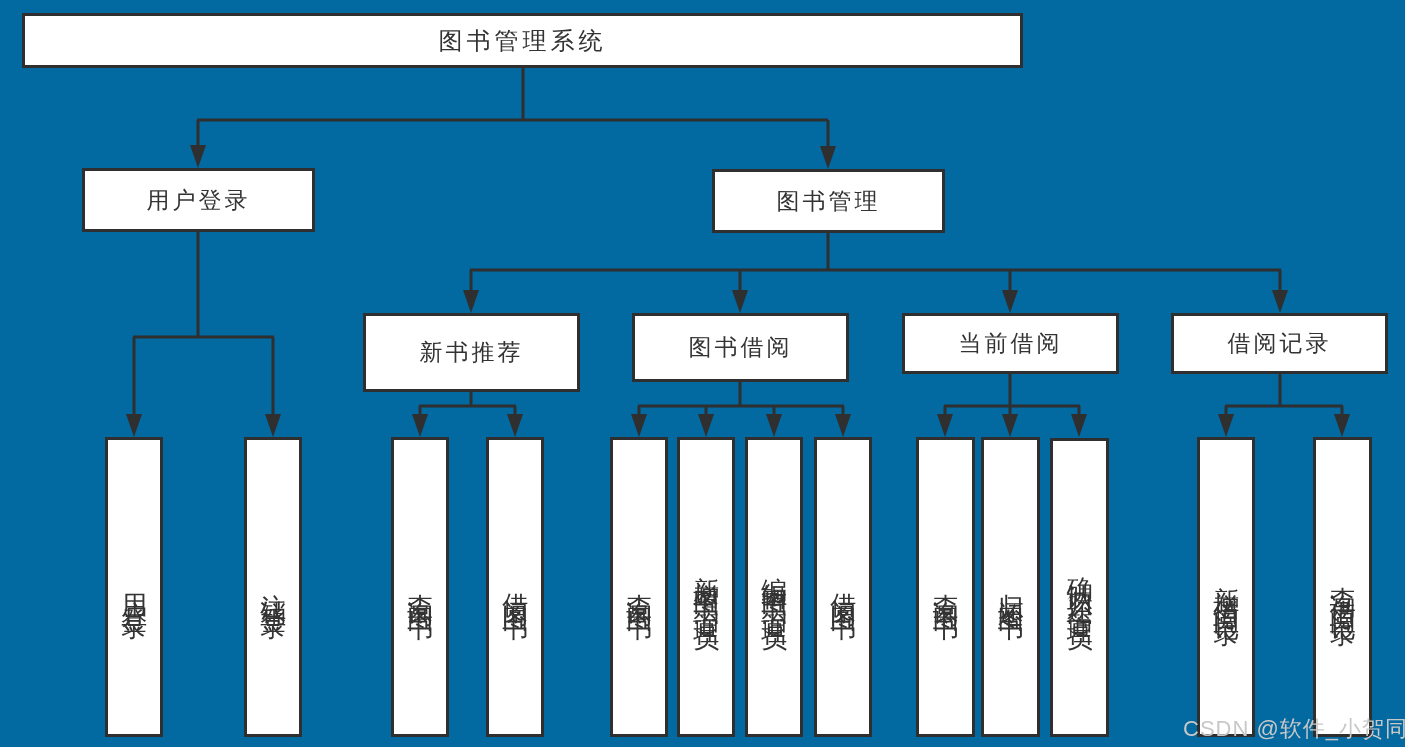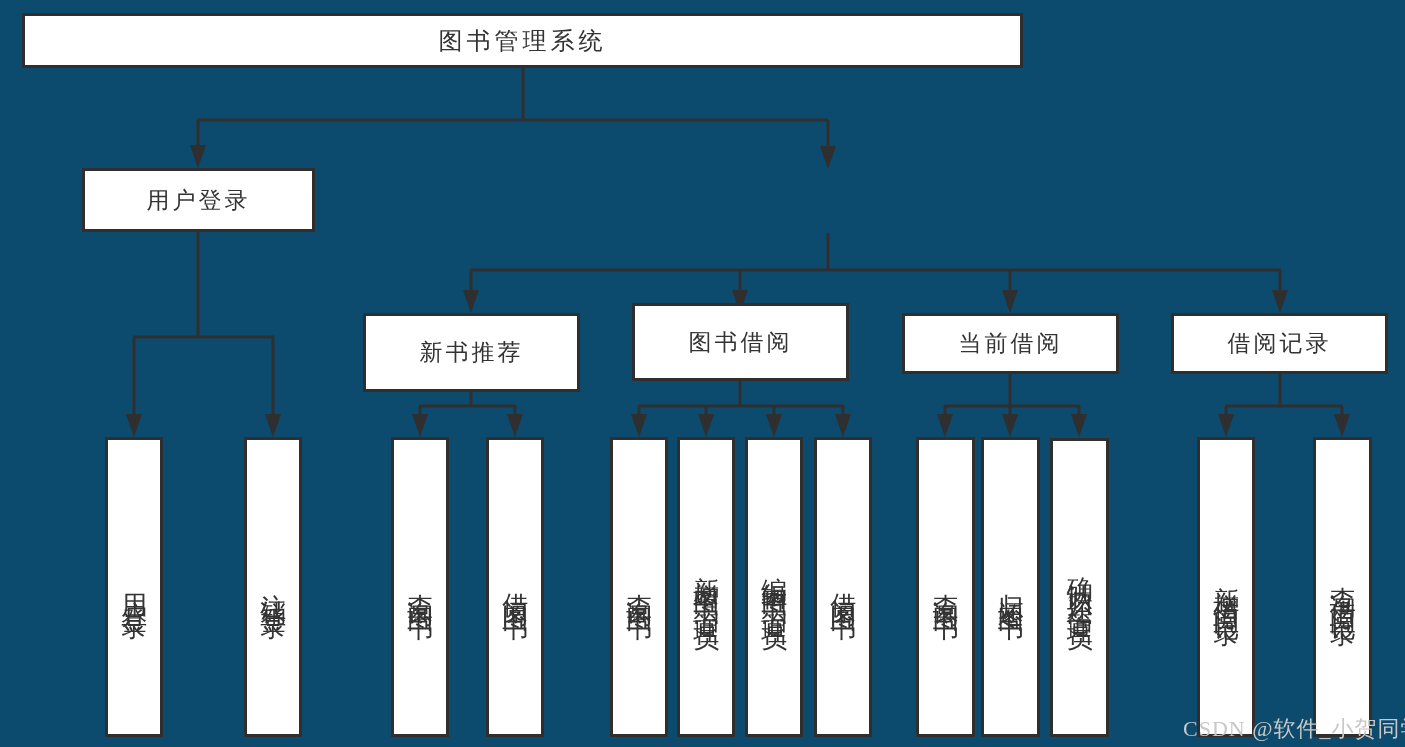--- a/index.html
+++ b/index.html
@@ -1,20 +1,20 @@
 <!DOCTYPE html>
 <html><head>
 <meta charset="utf-8">
 <style>
   html,body{margin:0;padding:0;background:#ffffff;}
   .canvas{
     position:relative;
     width:1405px;height:747px;
-    background:#0c4a6e;
-    font-family:Liberation Serif, serif;
+    background:#0369a1;
+    font-family:Liberation Sans, sans-serif;
     color:#333333;
     overflow:hidden;
   }
   .edges{position:absolute;left:0;top:0;width:1405px;height:747px;z-index:1;}
   .node{
     position:absolute;
     box-sizing:border-box;
     background:#ffffff;
     border:3px solid #2f2f2f;
     display:flex;
@@ -85,25 +85,28 @@
     </g>
   </svg>
 
   <div class="node h root" style="left:22px;top:13px;width:1001px;height:55px">
     <span>图书管理系统</span>
   </div>
 
   <div class="node h" style="left:82px;top:168px;width:233px;height:64px">
     <span>用户登录</span>
   </div>
+  <div class="node h" style="left:712px;top:169px;width:233px;height:64px">
+    <span>图书管理</span>
+  </div>
 
   <div class="node h" style="left:363px;top:313px;width:217px;height:79px">
     <span>新书推荐</span>
   </div>
-  <div class="node h" style="left:632px;top:303px;width:217px;height:78px">
+  <div class="node h" style="left:632px;top:313px;width:217px;height:69px">
     <span>图书借阅</span>
   </div>
   <div class="node h" style="left:1171px;top:313px;width:217px;height:61px">
     <span>借阅记录</span>
   </div>
   <div class="node h" style="left:902px;top:313px;width:217px;height:61px">
     <span>当前借阅</span>
   </div>
 
   <div class="node v" style="left:105px;top:437px;width:58px;height:300px">

